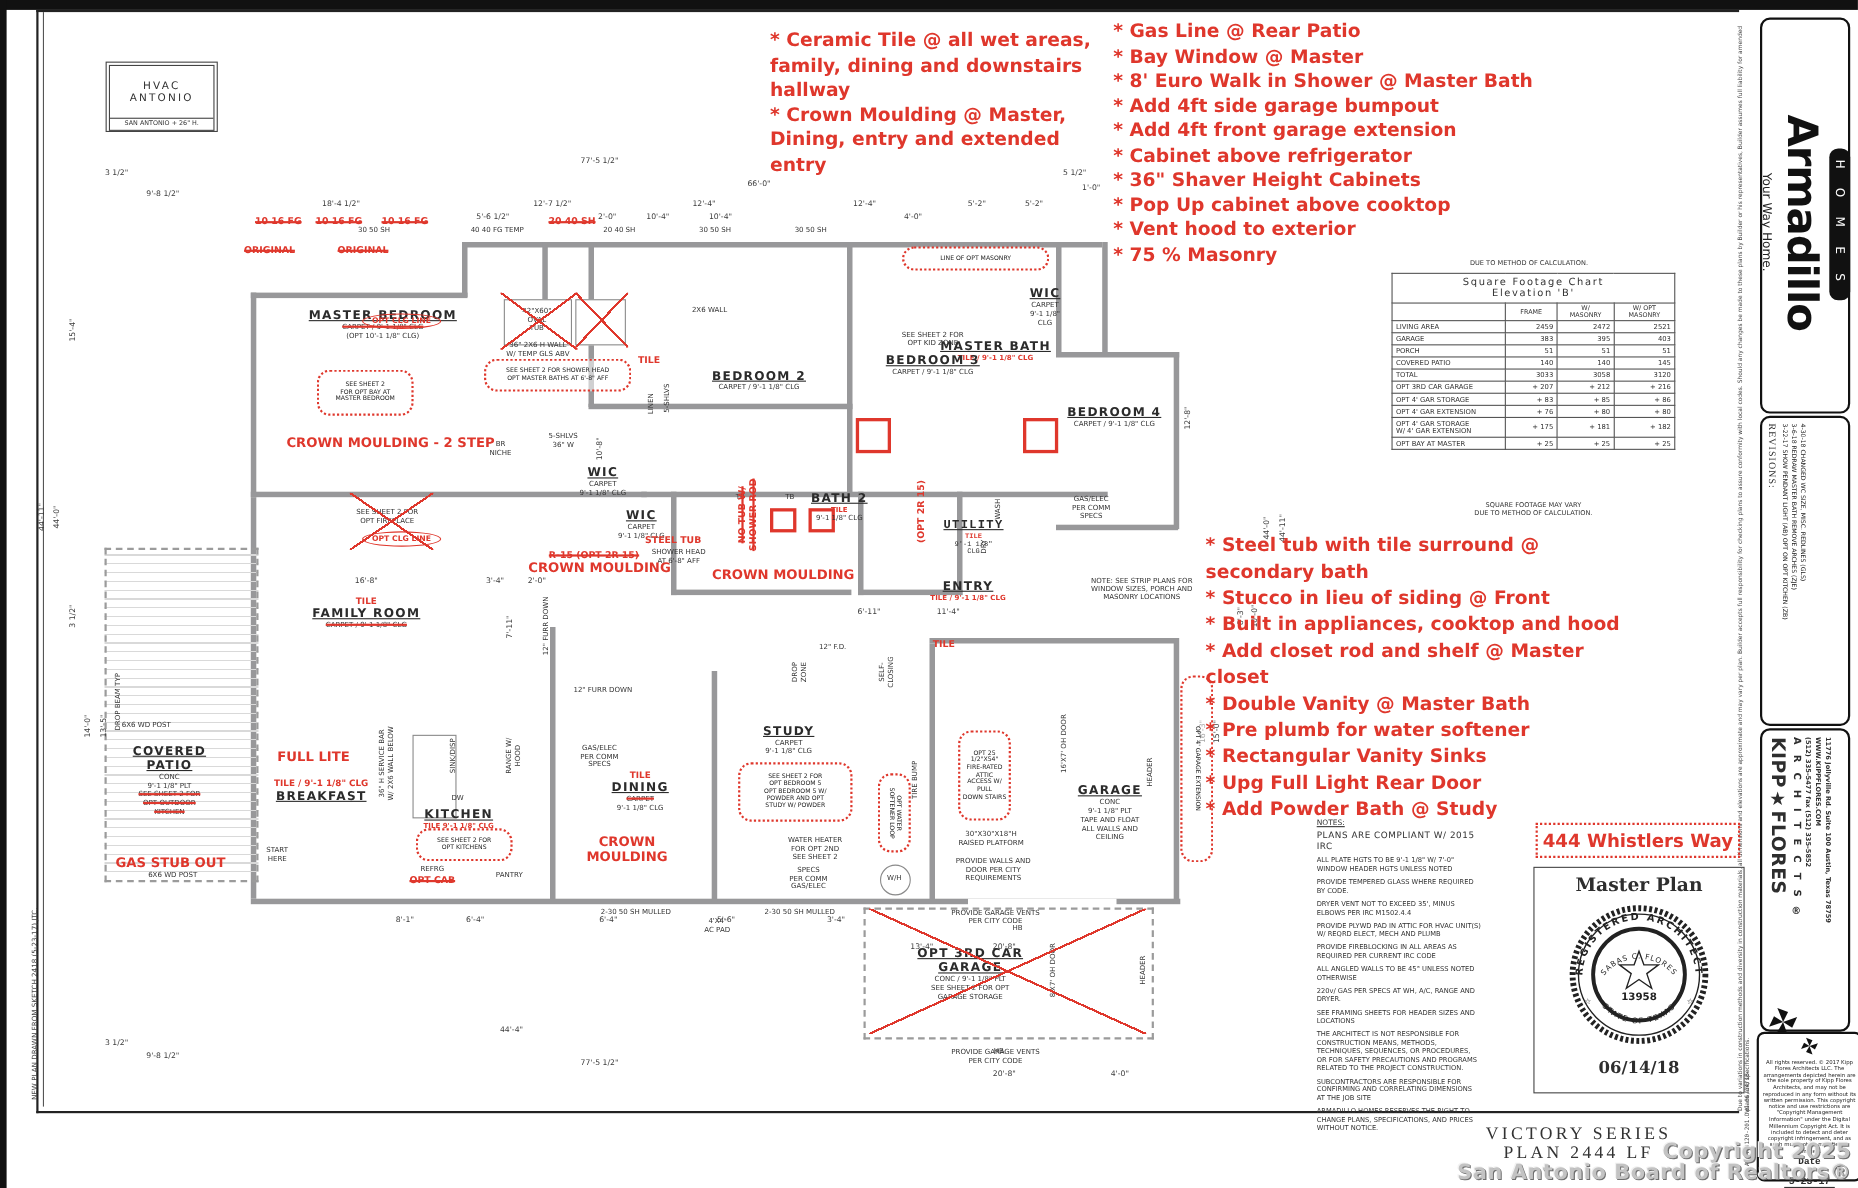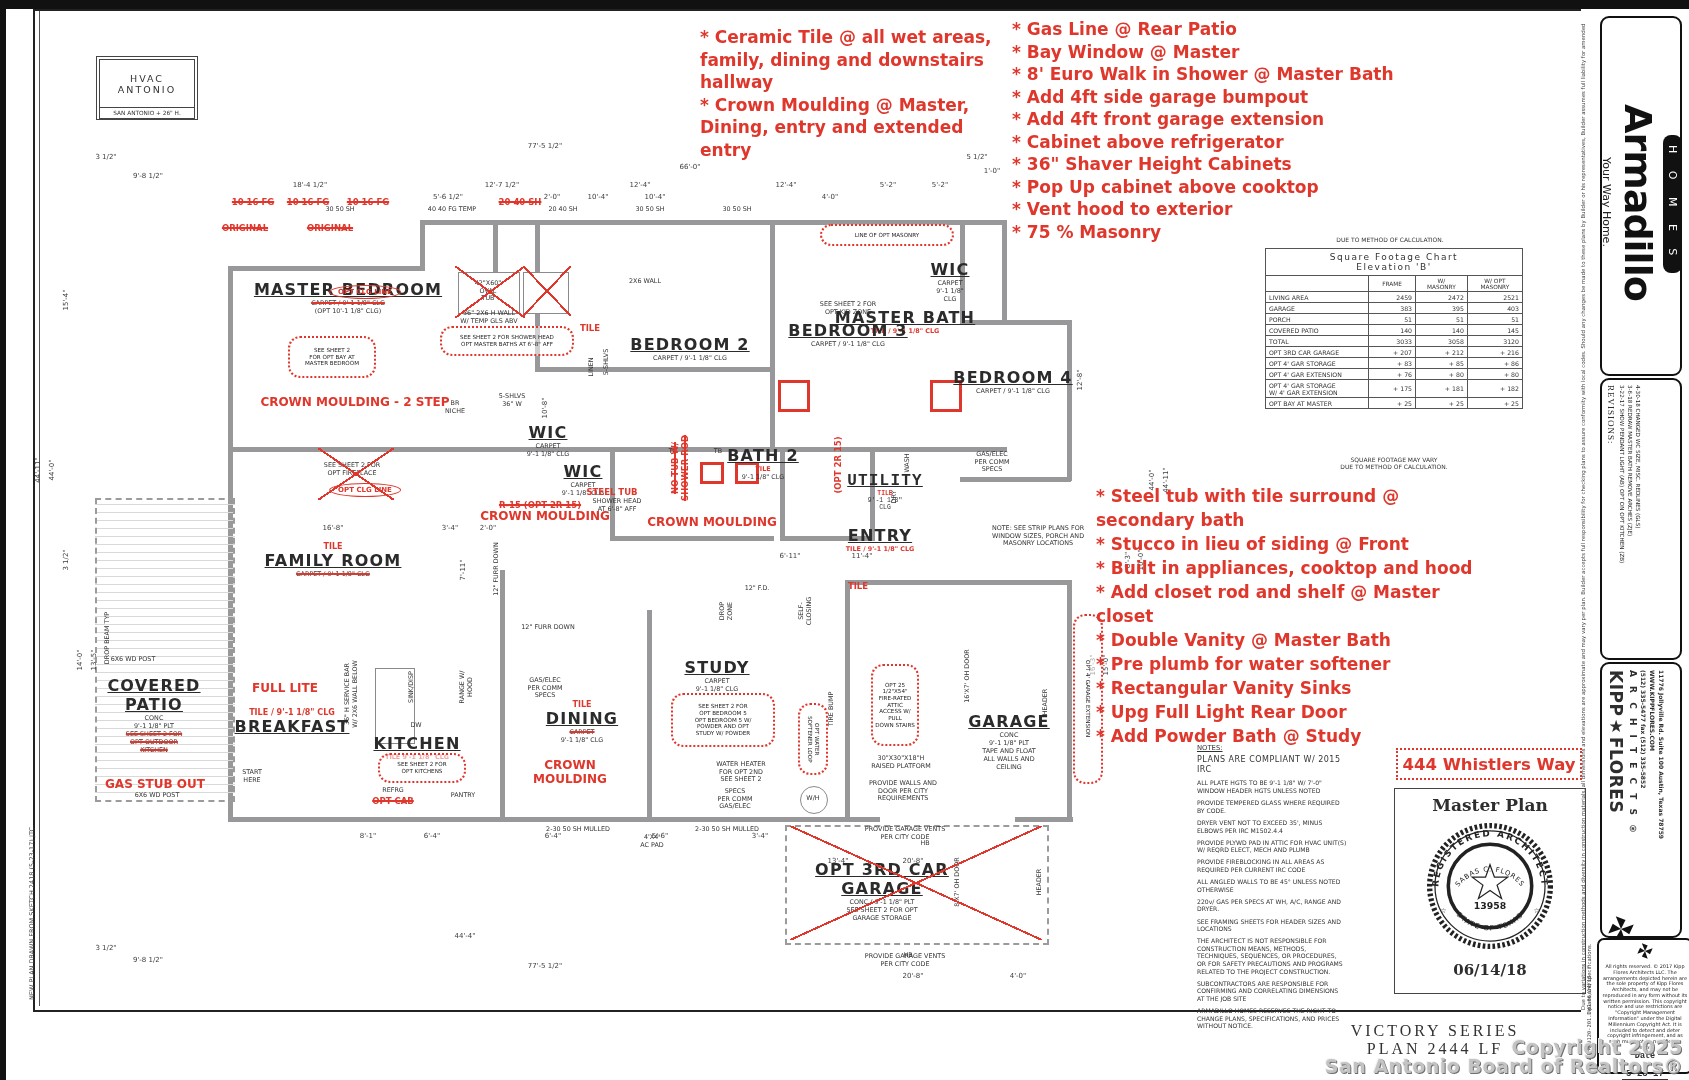--- a/index.html
+++ b/index.html
@@ -42,21 +42,21 @@
   .cloud{position:absolute;border:2px dotted #df372c;border-radius:12px;display:flex;
          align-items:center;justify-content:center;font-size:5.6px;line-height:1.2;color:#222;
          text-align:center;white-space:pre-line;z-index:11;background:rgba(255,255,255,.55)}
   .cloud.rot span{writing-mode:vertical-rl}
   .xmark{position:absolute;z-index:13;background:
     linear-gradient(to top right,transparent calc(50% - 1px),#df372c calc(50% - 1px),#df372c calc(50% + 1px),transparent calc(50% + 1px)),
     linear-gradient(to bottom right,transparent calc(50% - 1px),#df372c calc(50% - 1px),#df372c calc(50% + 1px),transparent calc(50% + 1px))}
   .room{position:absolute;transform:translateX(-50%);text-align:center;z-index:10}
   .rpre{font-size:6.4px;color:#333;white-space:pre-line;margin-bottom:5px}
   .rred{font-size:8px;font-weight:bold;color:#df372c}
-  .rtitle{font-size:16px;font-weight:bold;letter-spacing:1.2px;color:#2b2b2b;
+  .rtitle{font-size:11px;font-weight:bold;letter-spacing:1.2px;color:#2b2b2b;
           text-decoration:underline;white-space:pre-line}
   .rline{font-size:6.4px;color:#333;white-space:pre-line}
   .rline.red{color:#df372c;font-weight:bold}
   .rline.strike{text-decoration:line-through;text-decoration-color:#df372c;text-decoration-thickness:2px}
   
   .sqnote{position:absolute;font-size:6px;color:#333;text-align:center;white-space:pre-line}
   .sqft{position:absolute;left:1265px;top:248px;width:258px;border-collapse:collapse;
         font-size:6.2px;color:#333;background:#fff;z-index:5}
   .sqft td,.sqft th{border:1px solid #555;padding:1.5px 3px}
   .sqft .title{font-size:9px;letter-spacing:1.5px;text-align:center;white-space:pre-line;padding:3px}

